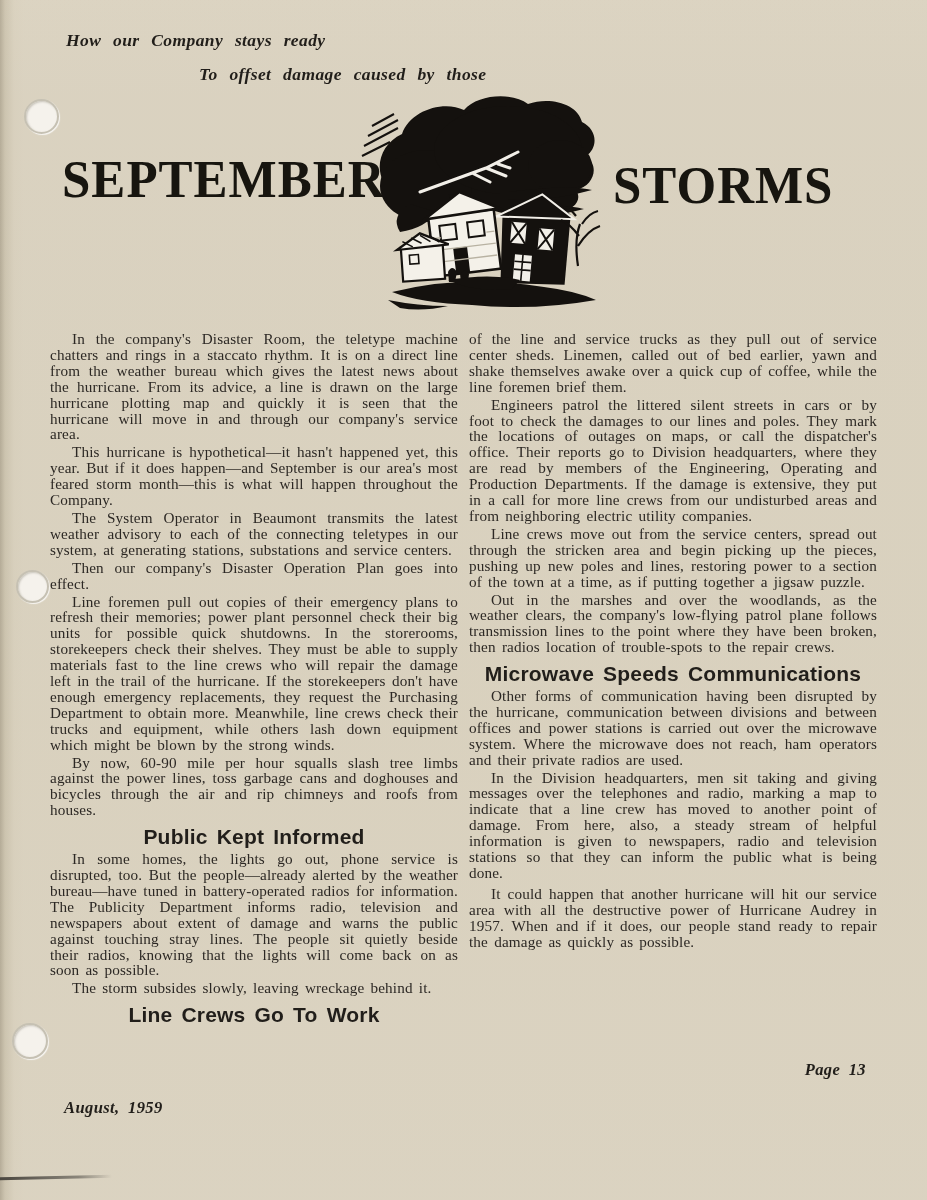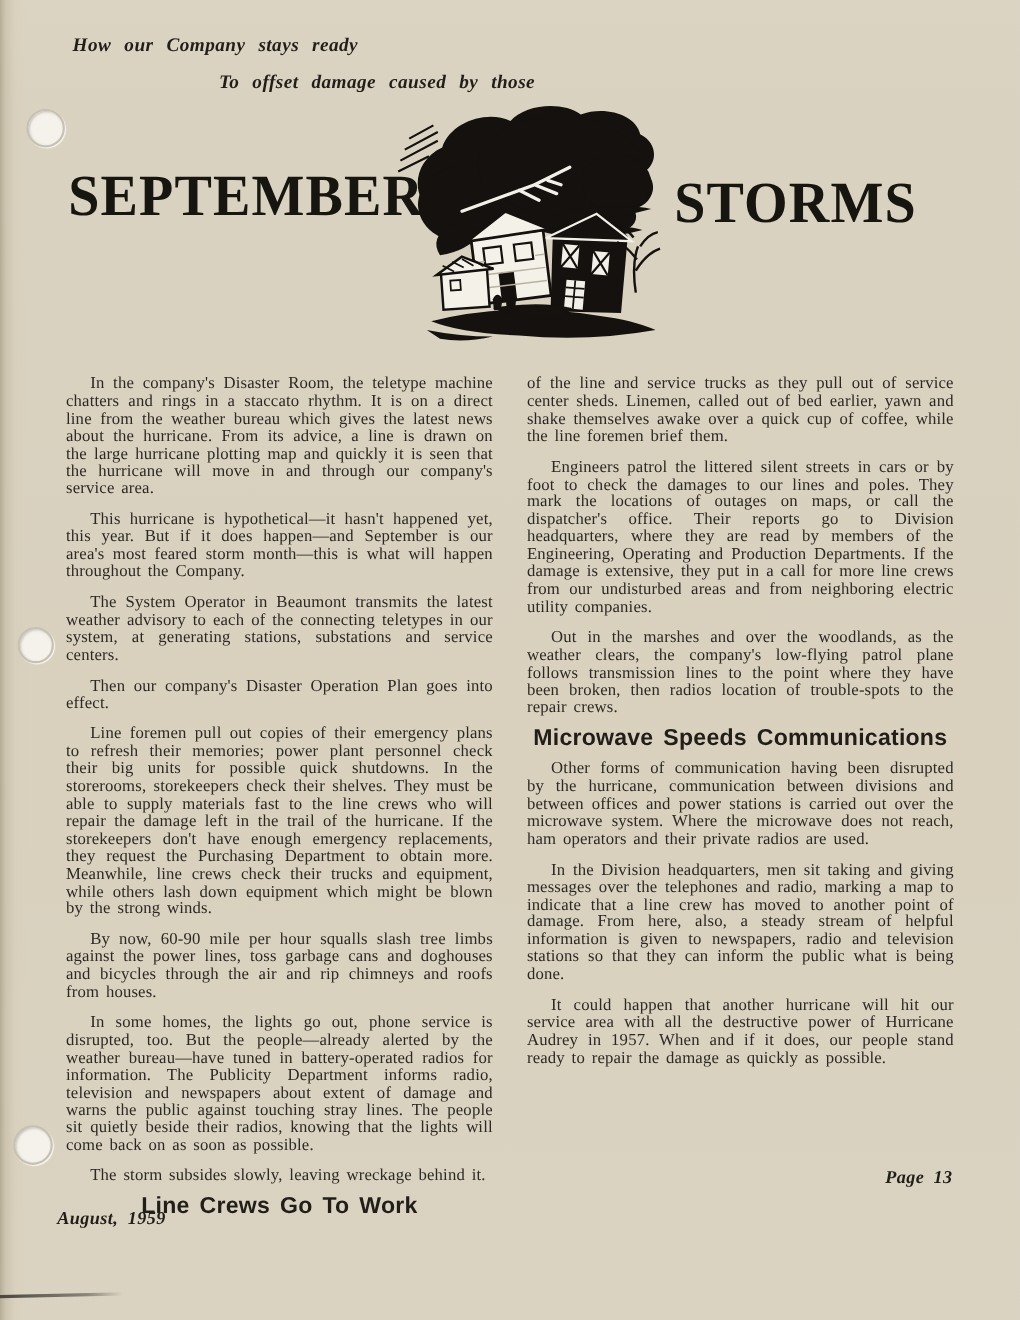--- a/index.html
+++ b/index.html
@@ -51,36 +51,36 @@
   .illustration{position:absolute;left:352px;top:94px;width:256px;height:230px;}
   .column{
     position:absolute;top:329px;width:412px;
     text-align:justify;
     font-size:15.2px;line-height:15.9px;
     letter-spacing:.15px;word-spacing:2.2px;
     color:#2c2824;
   }
   .col-left{left:48px;}
   .col-right{left:467px;}
-  .para{margin:12px;text-indent:22px;}
+  .para{margin:2px;text-indent:22px;}
   .para.no-indent{text-indent:0;}
   .para.gap{margin-top:5px;}
   .subhead{
     font-family:"Liberation Sans", sans-serif;
     font-size:21px;font-weight:bold;
     text-align:center;text-indent:0;
     margin:11px 0 6px 0;
     color:#211e1a;letter-spacing:.2px;word-spacing:3px;
   }
   .footer-item{
     position:absolute;
     font-weight:bold;font-style:italic;
     font-size:16.5px;color:#211e1a;letter-spacing:.4px;word-spacing:4px;
   }
-  .footer-left{left:52px;top:1098px;}
+  .footer-left{left:64px;top:1098px;}
   .footer-right{right:61px;top:1060px;}
 </style>
 </head>
 <body>
 
 <div class="page">
 
   <div class="punch-hole" style="left:24px;top:99px;width:31px;height:31px;"></div>
   <div class="punch-hole" style="left:16px;top:570px;width:29px;height:29px;"></div>
   <div class="punch-hole" style="left:12px;top:1023px;width:32px;height:32px;"></div>
@@ -151,27 +151,29 @@
     </svg>
   </div>
 
   <div class="column col-left">
       <p class="para">In the company's Disaster Room, the teletype machine chatters and rings in a staccato rhythm. It is on a direct line from the weather bureau which gives the latest news about the hurricane. From its advice, a line is drawn on the large hurricane plotting map and quickly it is seen that the hurricane will move in and through our company's service area.</p>
       <p class="para">This hurricane is hypothetical—it hasn't happened yet, this year. But if it does happen—and September is our area's most feared storm month—this is what will happen throughout the Company.</p>
       <p class="para">The System Operator in Beaumont transmits the latest weather advisory to each of the connecting teletypes in our system, at generating stations, substations and service centers.</p>
       <p class="para">Then our company's Disaster Operation Plan goes into effect.</p>
       <p class="para">Line foremen pull out copies of their emergency plans to refresh their memories; power plant personnel check their big units for possible quick shutdowns. In the storerooms, storekeepers check their shelves. They must be able to supply materials fast to the line crews who will repair the damage left in the trail of the hurricane. If the storekeepers don't have enough emergency replacements, they request the Purchasing Department to obtain more. Meanwhile, line crews check their trucks and equipment, while others lash down equipment which might be blown by the strong winds.</p>
       <p class="para">By now, 60-90 mile per hour squalls slash tree limbs against the power lines, toss garbage cans and doghouses and bicycles through the air and rip chimneys and roofs from houses.</p>
+      <h3 class="subhead">Public Kept Informed</h3>
       <p class="para">In some homes, the lights go out, phone service is disrupted, too. But the people—already alerted by the weather bureau—have tuned in battery-operated radios for information. The Publicity Department informs radio, television and newspapers about extent of damage and warns the public against touching stray lines. The people sit quietly beside their radios, knowing that the lights will come back on as soon as possible.</p>
       <p class="para">The storm subsides slowly, leaving wreckage behind it.</p>
       <h3 class="subhead">Line Crews Go To Work</h3>
     </div>
   <div class="column col-right">
       <p class="para no-indent">of the line and service trucks as they pull out of service center sheds. Linemen, called out of bed earlier, yawn and shake themselves awake over a quick cup of coffee, while the line foremen brief them.</p>
       <p class="para">Engineers patrol the littered silent streets in cars or by foot to check the damages to our lines and poles. They mark the locations of outages on maps, or call the dispatcher's office. Their reports go to Division headquarters, where they are read by members of the Engineering, Operating and Production Departments. If the damage is extensive, they put in a call for more line crews from our undisturbed areas and from neighboring electric utility companies.</p>
+      <p class="para">Line crews move out from the service centers, spread out through the stricken area and begin picking up the pieces, pushing up new poles and lines, restoring power to a section of the town at a time, as if putting together a jigsaw puzzle.</p>
       <p class="para">Out in the marshes and over the woodlands, as the weather clears, the company's low-flying patrol plane follows transmission lines to the point where they have been broken, then radios location of trouble-spots to the repair crews.</p>
       <h3 class="subhead">Microwave Speeds Communications</h3>
       <p class="para">Other forms of communication having been disrupted by the hurricane, communication between divisions and between offices and power stations is carried out over the microwave system. Where the microwave does not reach, ham operators and their private radios are used.</p>
       <p class="para">In the Division headquarters, men sit taking and giving messages over the telephones and radio, marking a map to indicate that a line crew has moved to another point of damage. From here, also, a steady stream of helpful information is given to newspapers, radio and television stations so that they can inform the public what is being done.</p>
       <p class="para gap">It could happen that another hurricane will hit our service area with all the destructive power of Hurricane Audrey in 1957. When and if it does, our people stand ready to repair the damage as quickly as possible.</p>
     </div>
 
   <div class="footer-item footer-left">August, 1959</div>
   <div class="footer-item footer-right">Page 13</div>
 

